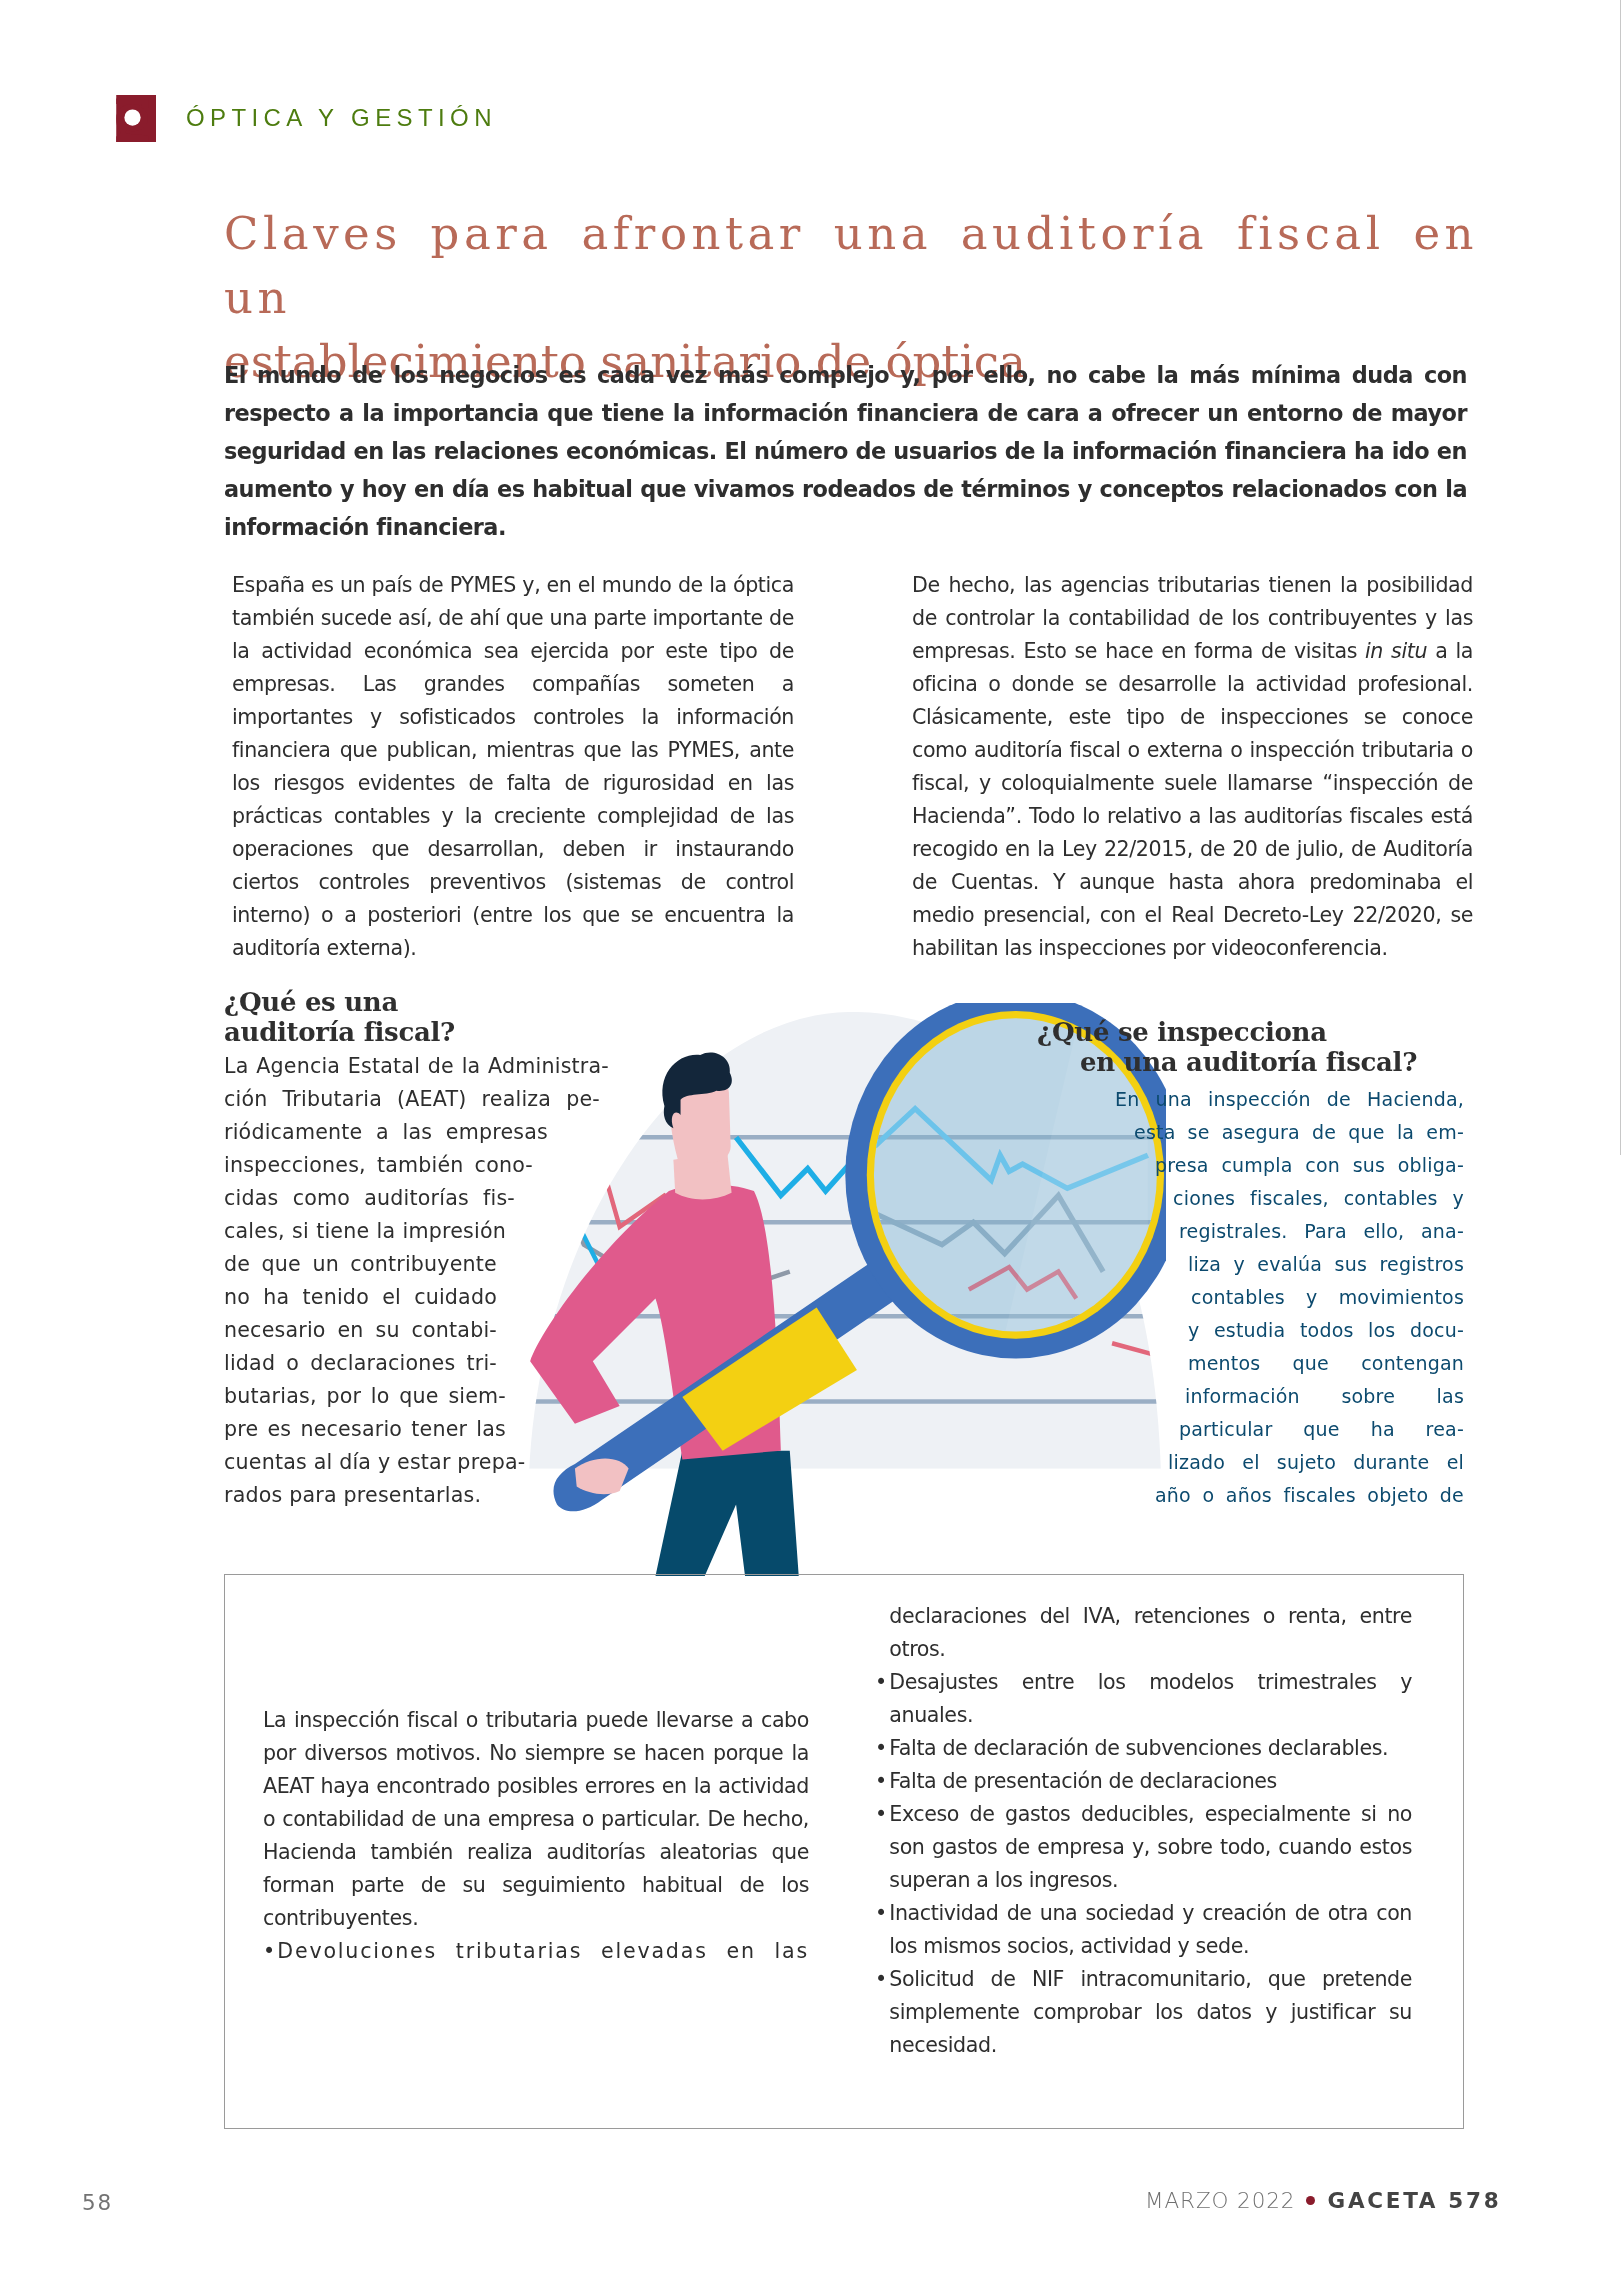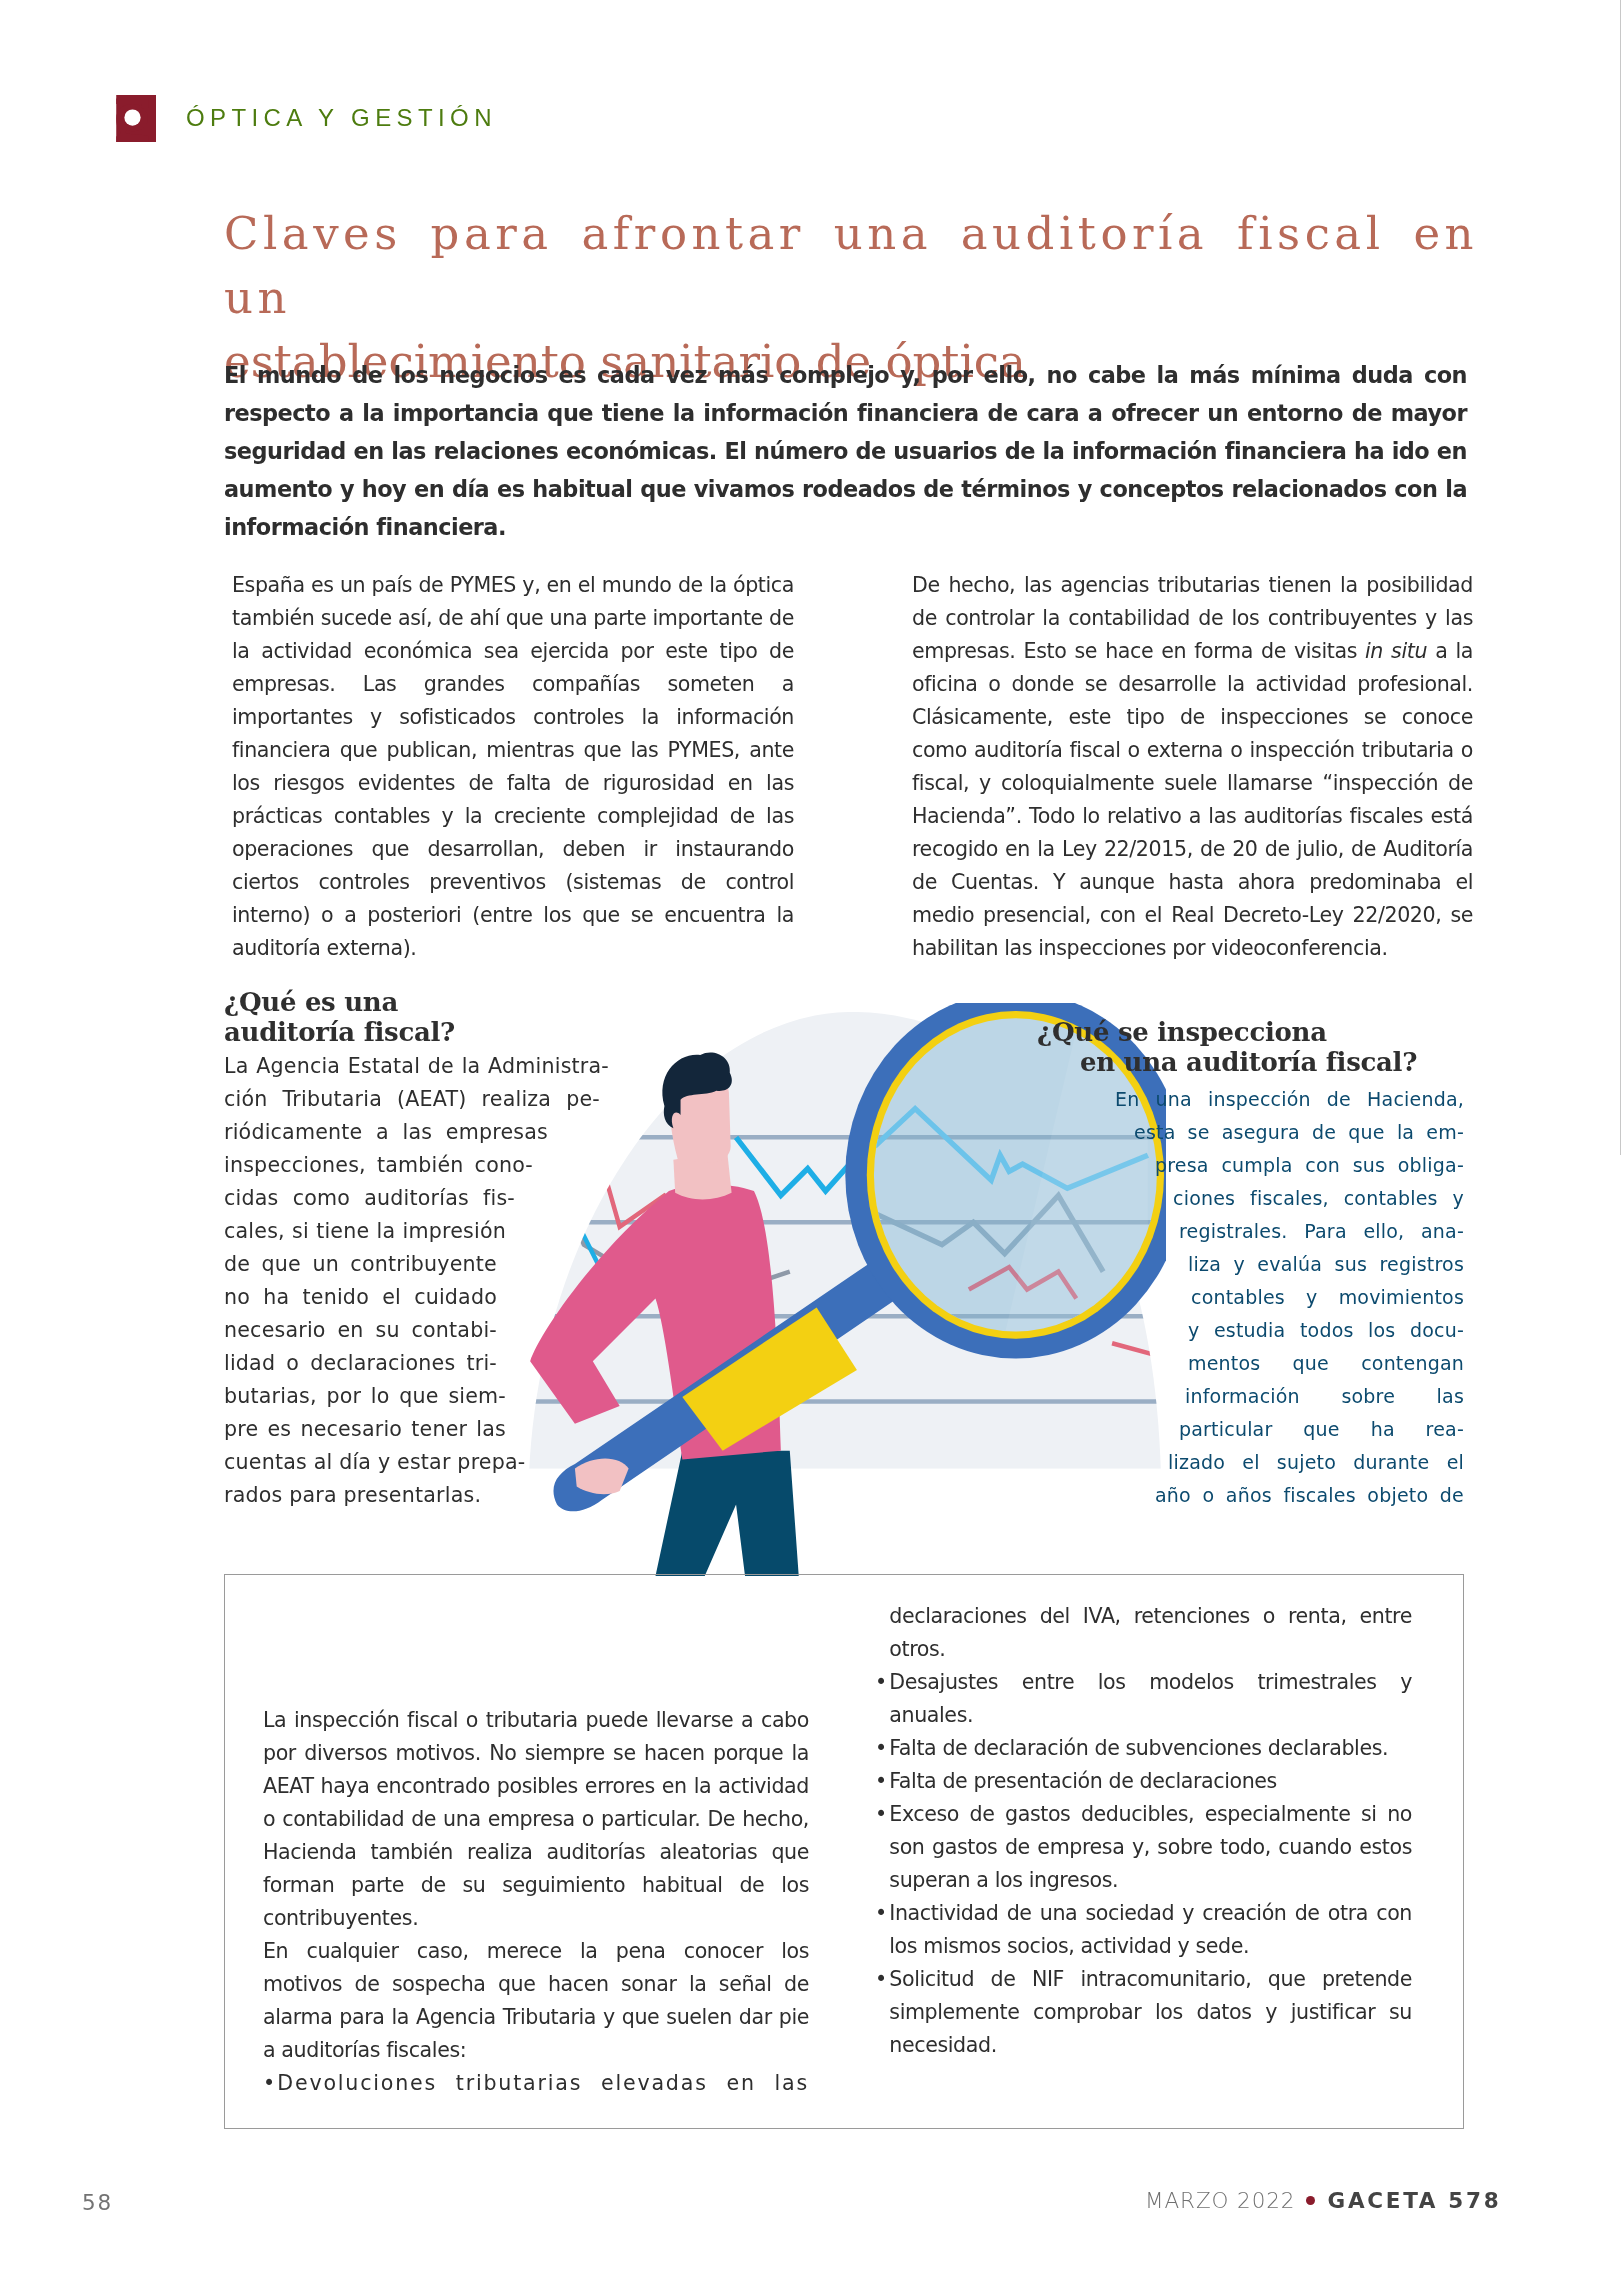--- a/index.html
+++ b/index.html
@@ -200,21 +200,20 @@
   <div style="width:276px">mentos que contengan</div>
   <div style="width:279px">información sobre las</div>
   <div style="width:285px">particular que ha rea-</div>
   <div style="width:296px">lizado el sujeto durante el</div>
   <div style="width:309px">año o años fiscales objeto de</div>
 </div>
 
 <div class="box">
   <div class="box-col box-left">
     <p>La inspección fiscal o tributaria puede llevarse a cabo por diversos motivos. No siempre se hacen porque la AEAT haya encontrado posibles errores en la actividad o contabilidad de una empresa o particular. De hecho, Hacienda también realiza auditorías aleatorias que forman parte de su seguimiento habitual de los contribuyentes.</p>
-    <p>En cualquier caso, merece la pena conocer los motivos de sospecha que hacen sonar la señal de alarma para la Agencia Tributaria y que suelen dar pie a auditorías fiscales:</p>
     <div class="bullet" style="text-align-last: justify; letter-spacing: 1.8px;">
       <span class="dot">•</span><span>Devoluciones tributarias elevadas en las</span>
     </div>
   </div>
   <div class="box-col box-right">
     <div class="cont">declaraciones del IVA, retenciones o renta, entre otros.</div>
     <div class="bullet"><span class="dot">•</span><span>Desajustes entre los modelos trimestrales y anuales.</span></div>
     <div class="bullet"><span class="dot">•</span><span>Falta de declaración de subvenciones declarables.</span></div>
     <div class="bullet"><span class="dot">•</span><span>Falta de presentación de declaraciones</span></div>
     <div class="bullet"><span class="dot">•</span><span>Exceso de gastos deducibles, especialmente si no son gastos de empresa y, sobre todo, cuando estos superan a los ingresos.</span></div>

